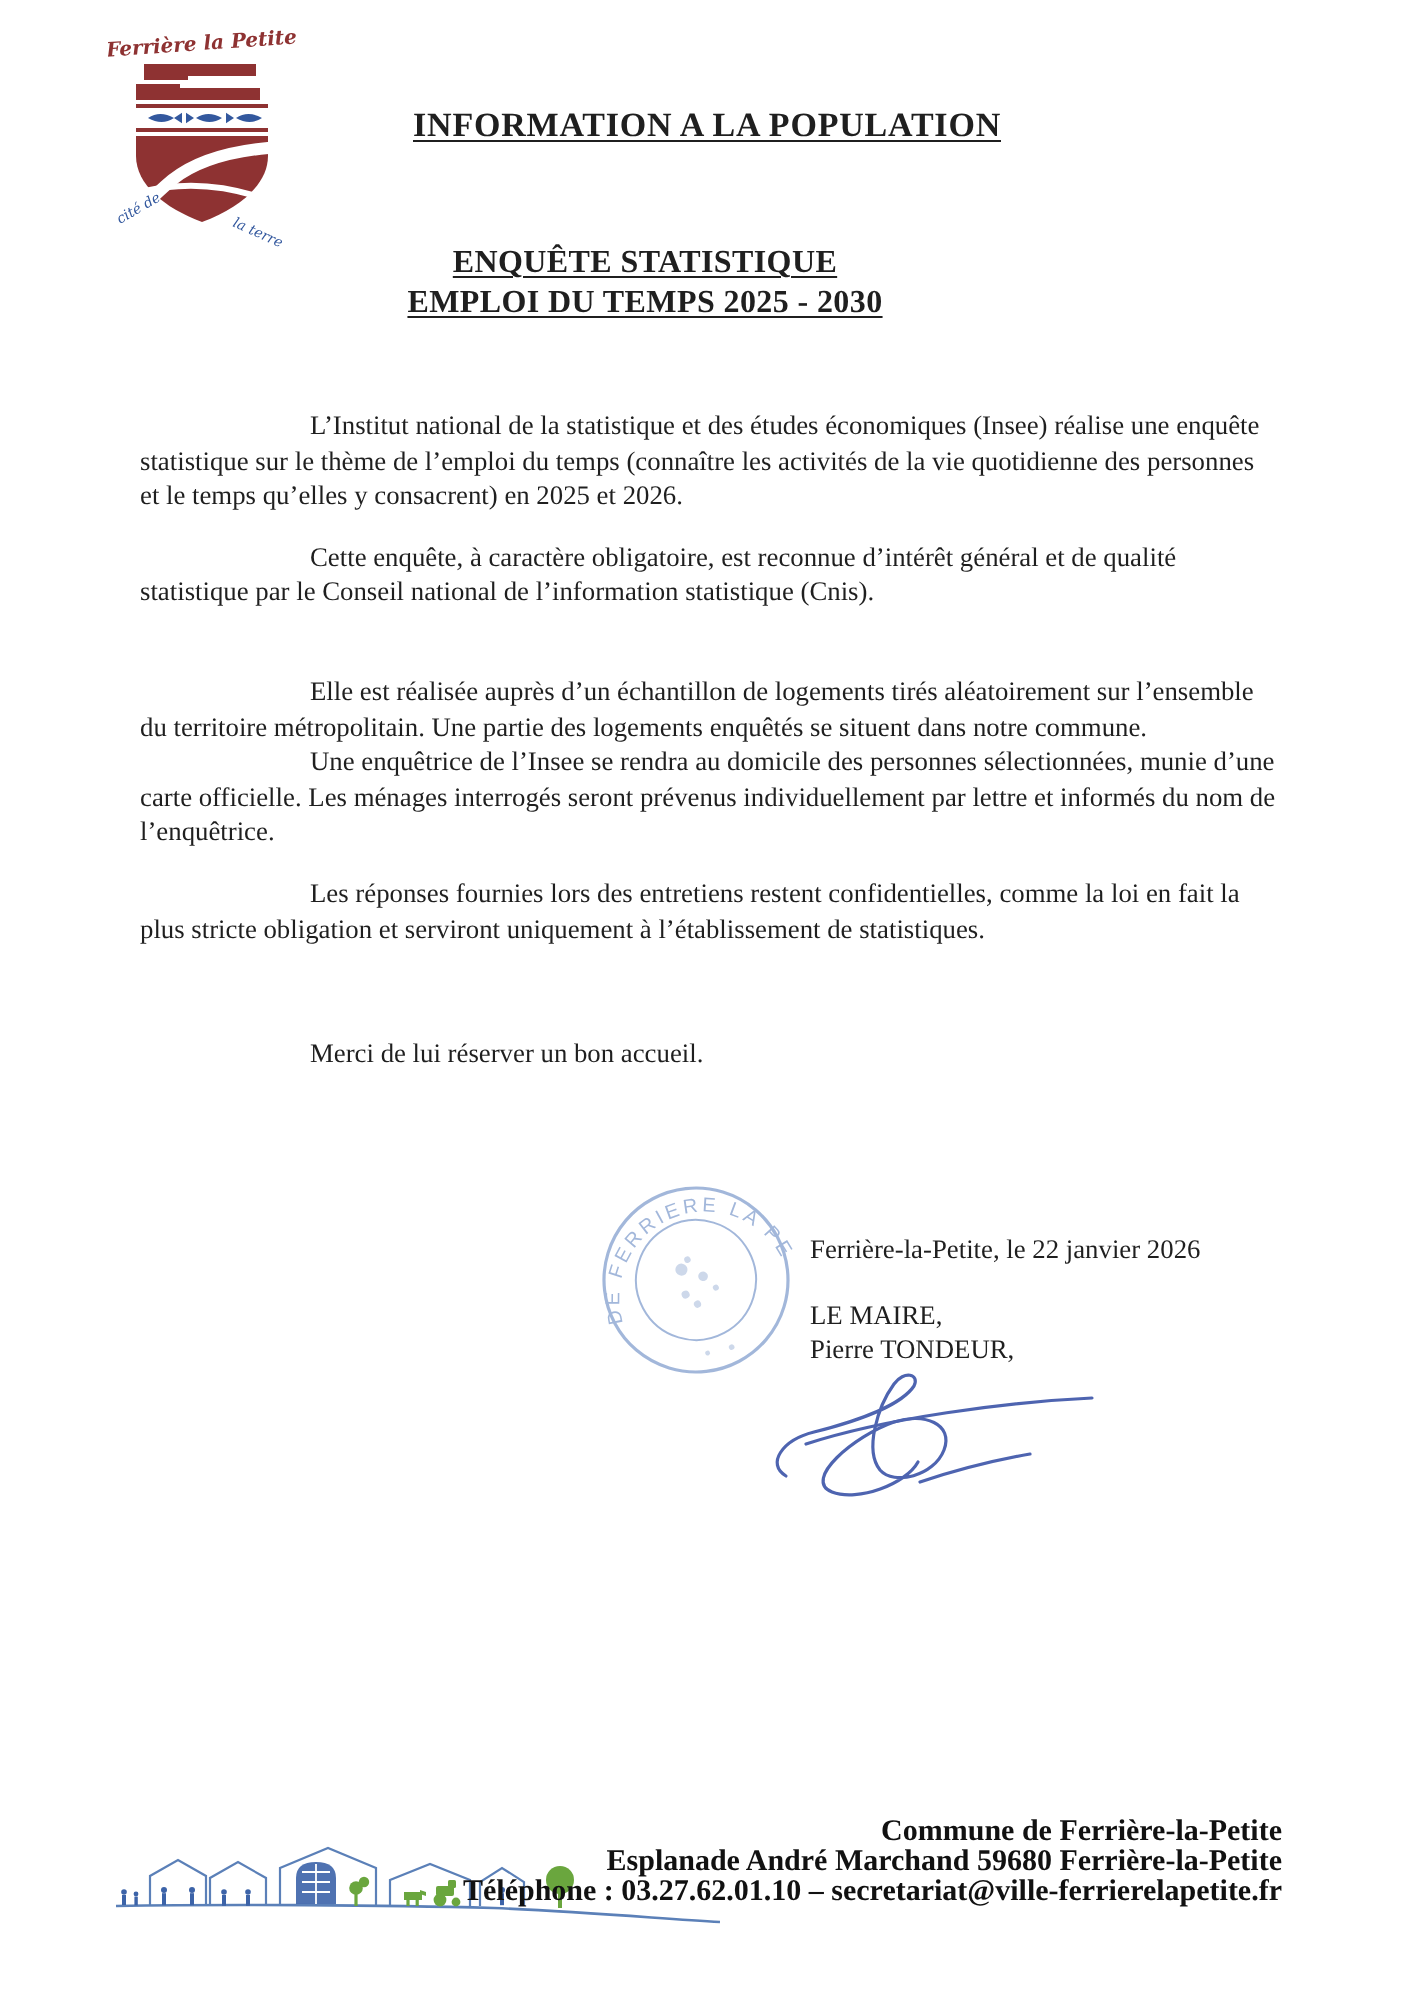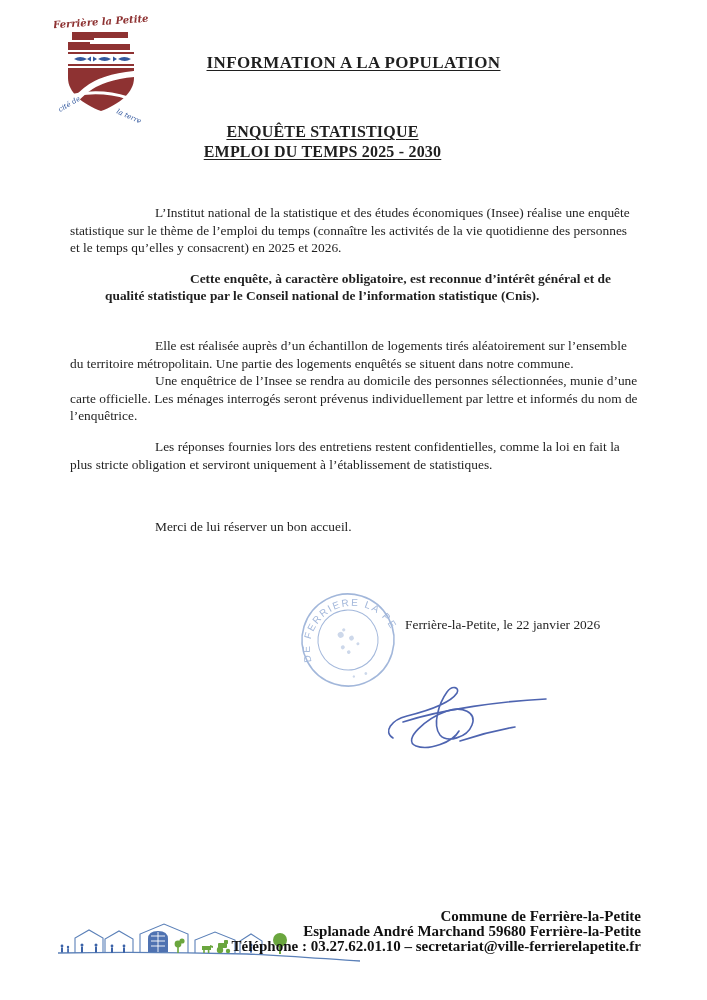--- a/index.html
+++ b/index.html
@@ -25,21 +25,21 @@
   .subject{position:absolute;left:0;top:122px;width:645px;text-align:center;
     font-size:16px;font-weight:bold;line-height:19.5px;letter-spacing:.2px;}
   .u{text-decoration:underline;text-underline-offset:2px;}
   
   .body{
     position:absolute;left:70px;top:204px;width:568px;
     font-size:13.4px;line-height:17.6px;text-align:left;
   }
   .body p{margin:0 0 13px;text-indent:85px;}
   .body p.salutation{margin-bottom:19px;}
-  .body p.bold{font-weight:bold;margin-left:35px;}
+  .body p.bold{font-weight:normal;}
   .body p.no-gap{margin-bottom:0;margin-top:32px;}
   .body p.closing{margin:45px 0 0;}
   
   .stamp{position:absolute;left:292px;top:584px;width:112px;height:112px;opacity:.8;}
   .stamp text{font-family:"Liberation Sans",sans-serif;}
   .sign-block{position:absolute;left:405px;top:616px;font-size:13.4px;line-height:17.6px;}
   .sign-block .signer{margin-top:15px;}
   .signature{position:absolute;left:363px;top:680px;width:190px;height:72px;}
   
   .footer-art{position:absolute;left:52px;top:920px;width:312px;height:60px;}
@@ -107,20 +107,24 @@
         <circle cx="51" cy="67" r="1.8"></circle>
           <circle cx="63" cy="64" r="1.5"></circle>
         <circle cx="56" cy="94" r="1.4"></circle>
           <circle cx="44" cy="91" r="1.2"></circle>
       </g>
     </g>
   </svg>
 
   <div class="sign-block">
     <div>Ferrière-la-Petite, le 22 janvier 2026</div>
+    <div class="signer">
+      <div>LE MAIRE,</div>
+      <div>Pierre TONDEUR,</div>
+    </div>
   </div>
 
   <svg class="signature" viewBox="0 0 190 72" aria-hidden="true">
     <g fill="none" stroke="#3b54a8" stroke-width="1.6" stroke-linecap="round" opacity="0.9">
       <path d="M30,58 C20,52 28,40 44,36 C68,30 88,22 94,13 C97,7 89,5 84,12 C76,23 69,45 77,55 C84,63 104,58 109,45 C114,32 99,26 84,31 C64,38 38,60 53,66 C66,71 90,62 96,51"></path>
       <path d="M40,42 C80,29 140,21 183,19"></path>
       <path d="M97,61 C115,55 135,50 152,47"></path>
     </g>
   </svg>
 

